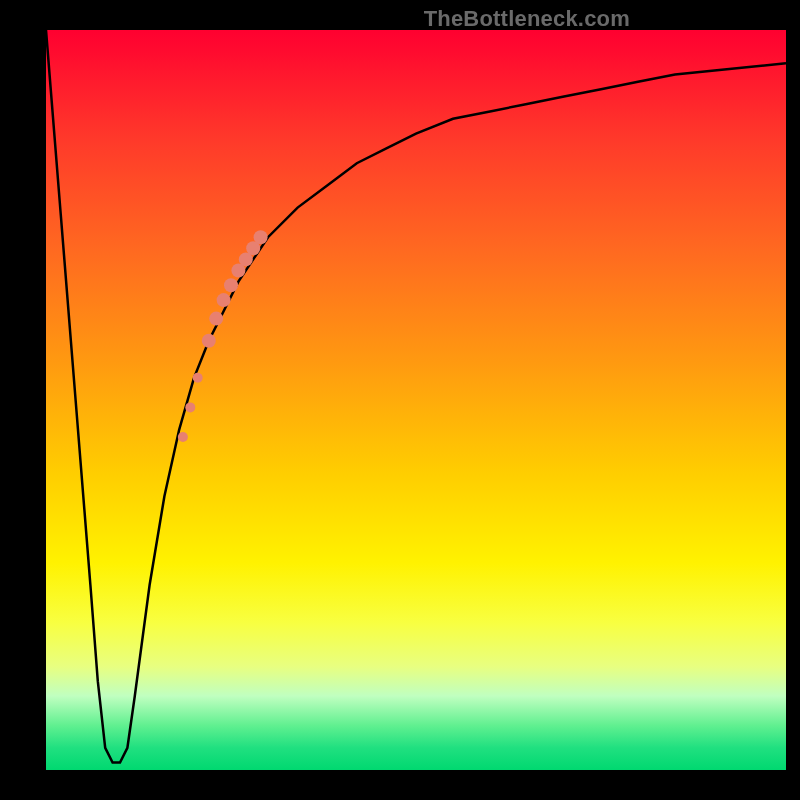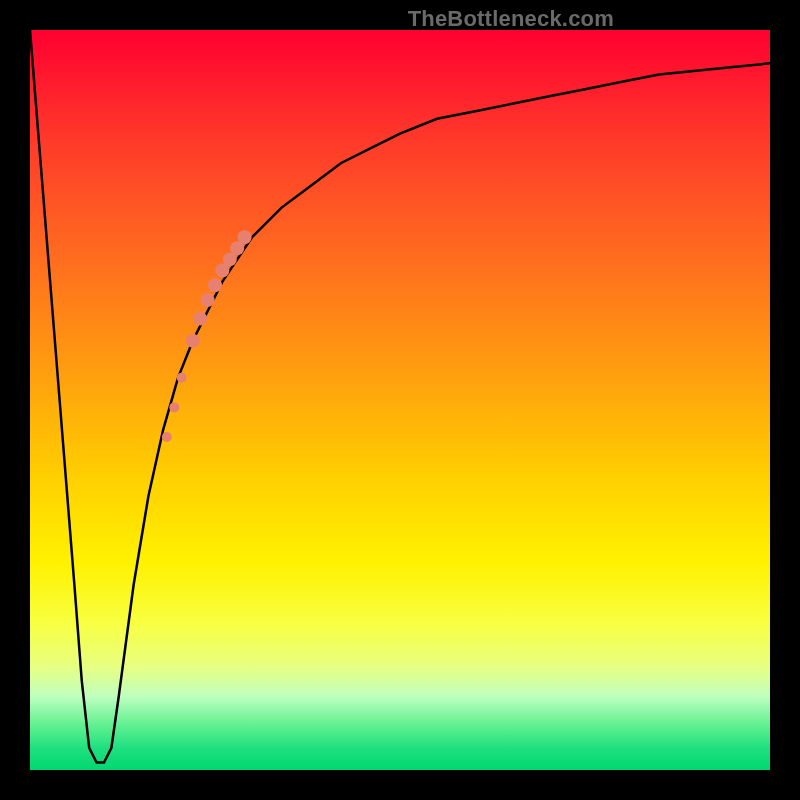--- a/index.html
+++ b/index.html
@@ -8,20 +8,21 @@
     width: 800px;
     height: 800px;
     background: #000;
     overflow: hidden;
   }
   .frame {
     position: relative;
     width: 644px;
     height: 800px;
     background: #000;
+    margin-left: 16px;
   }
   .plot-area {
     position: absolute;
     left: 30px;
     top: 30px;
     width: 740px;
     height: 740px;
     background: linear-gradient(to bottom,
       #ff0030 0%,
       #ff3a2a 15%,

